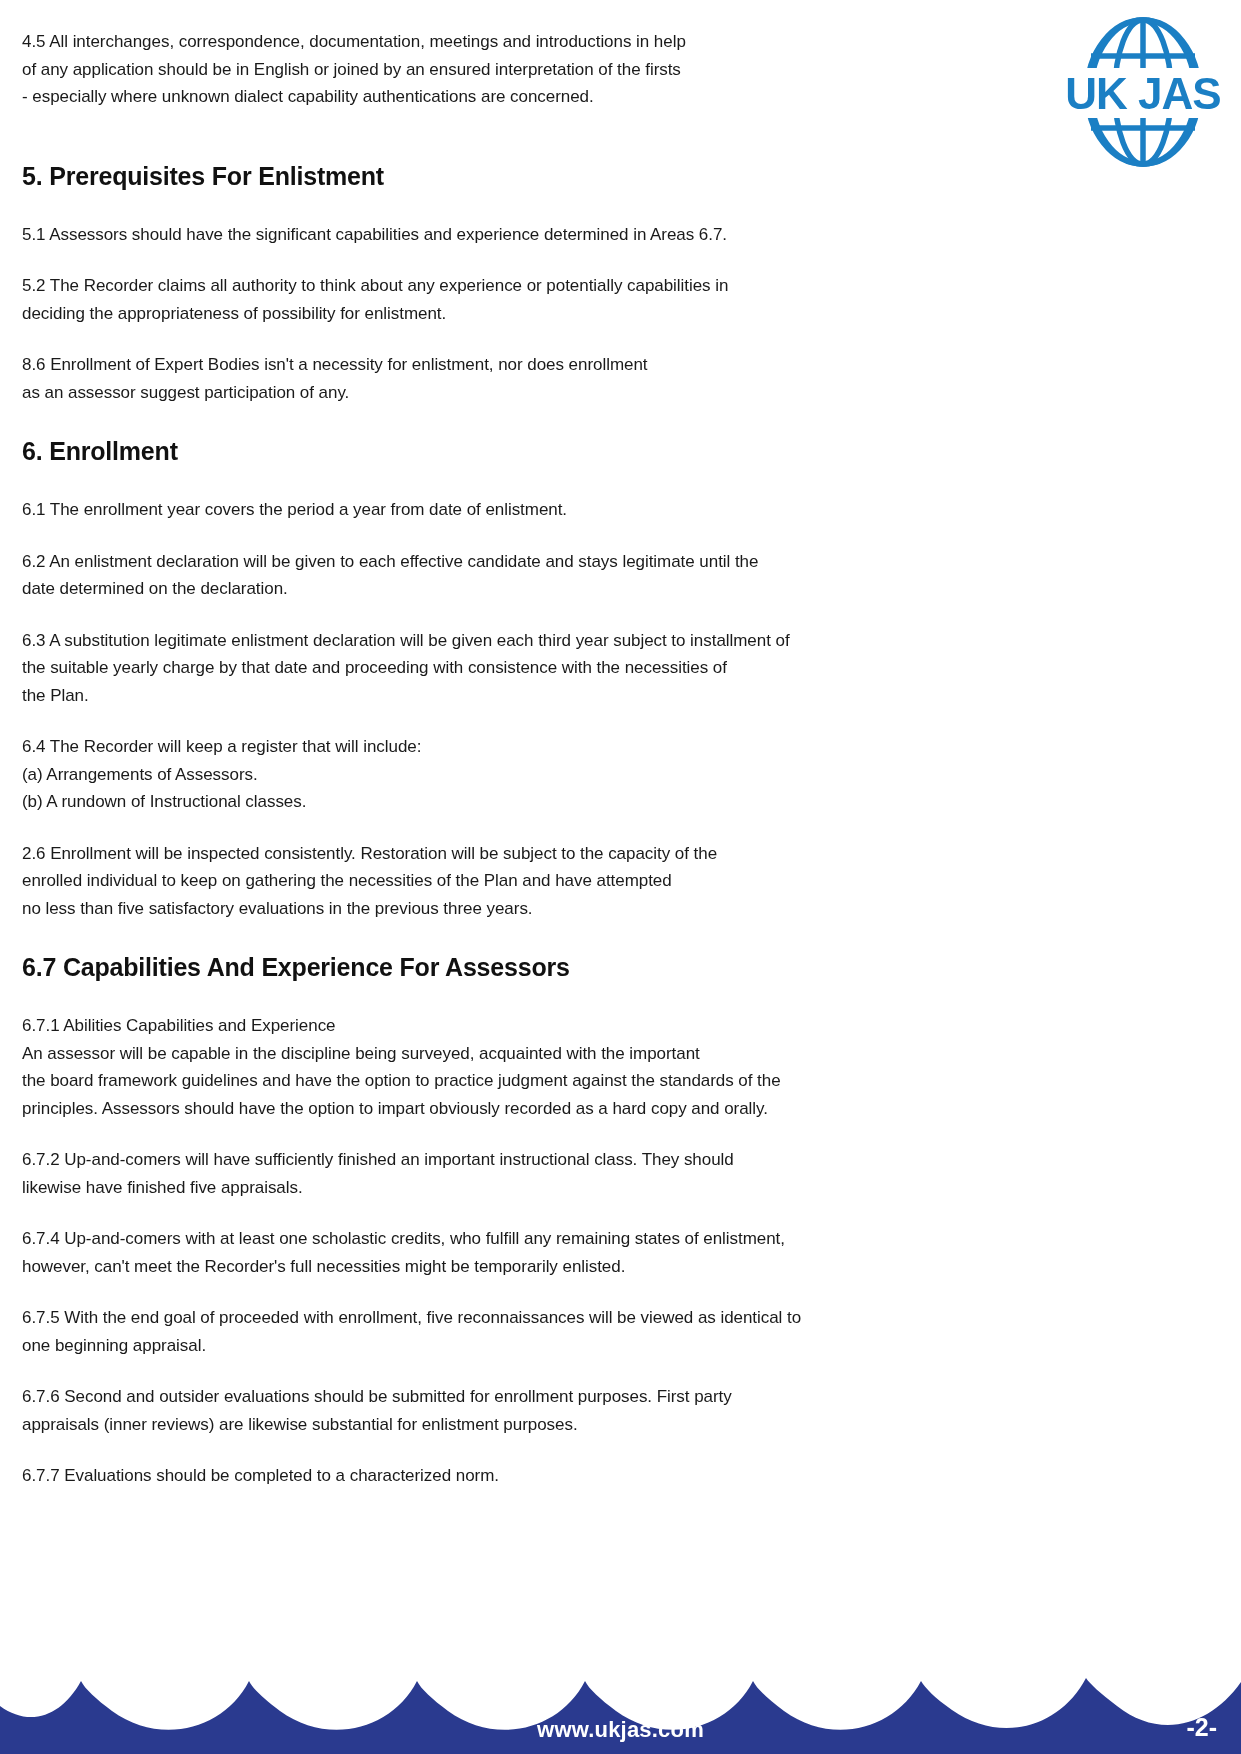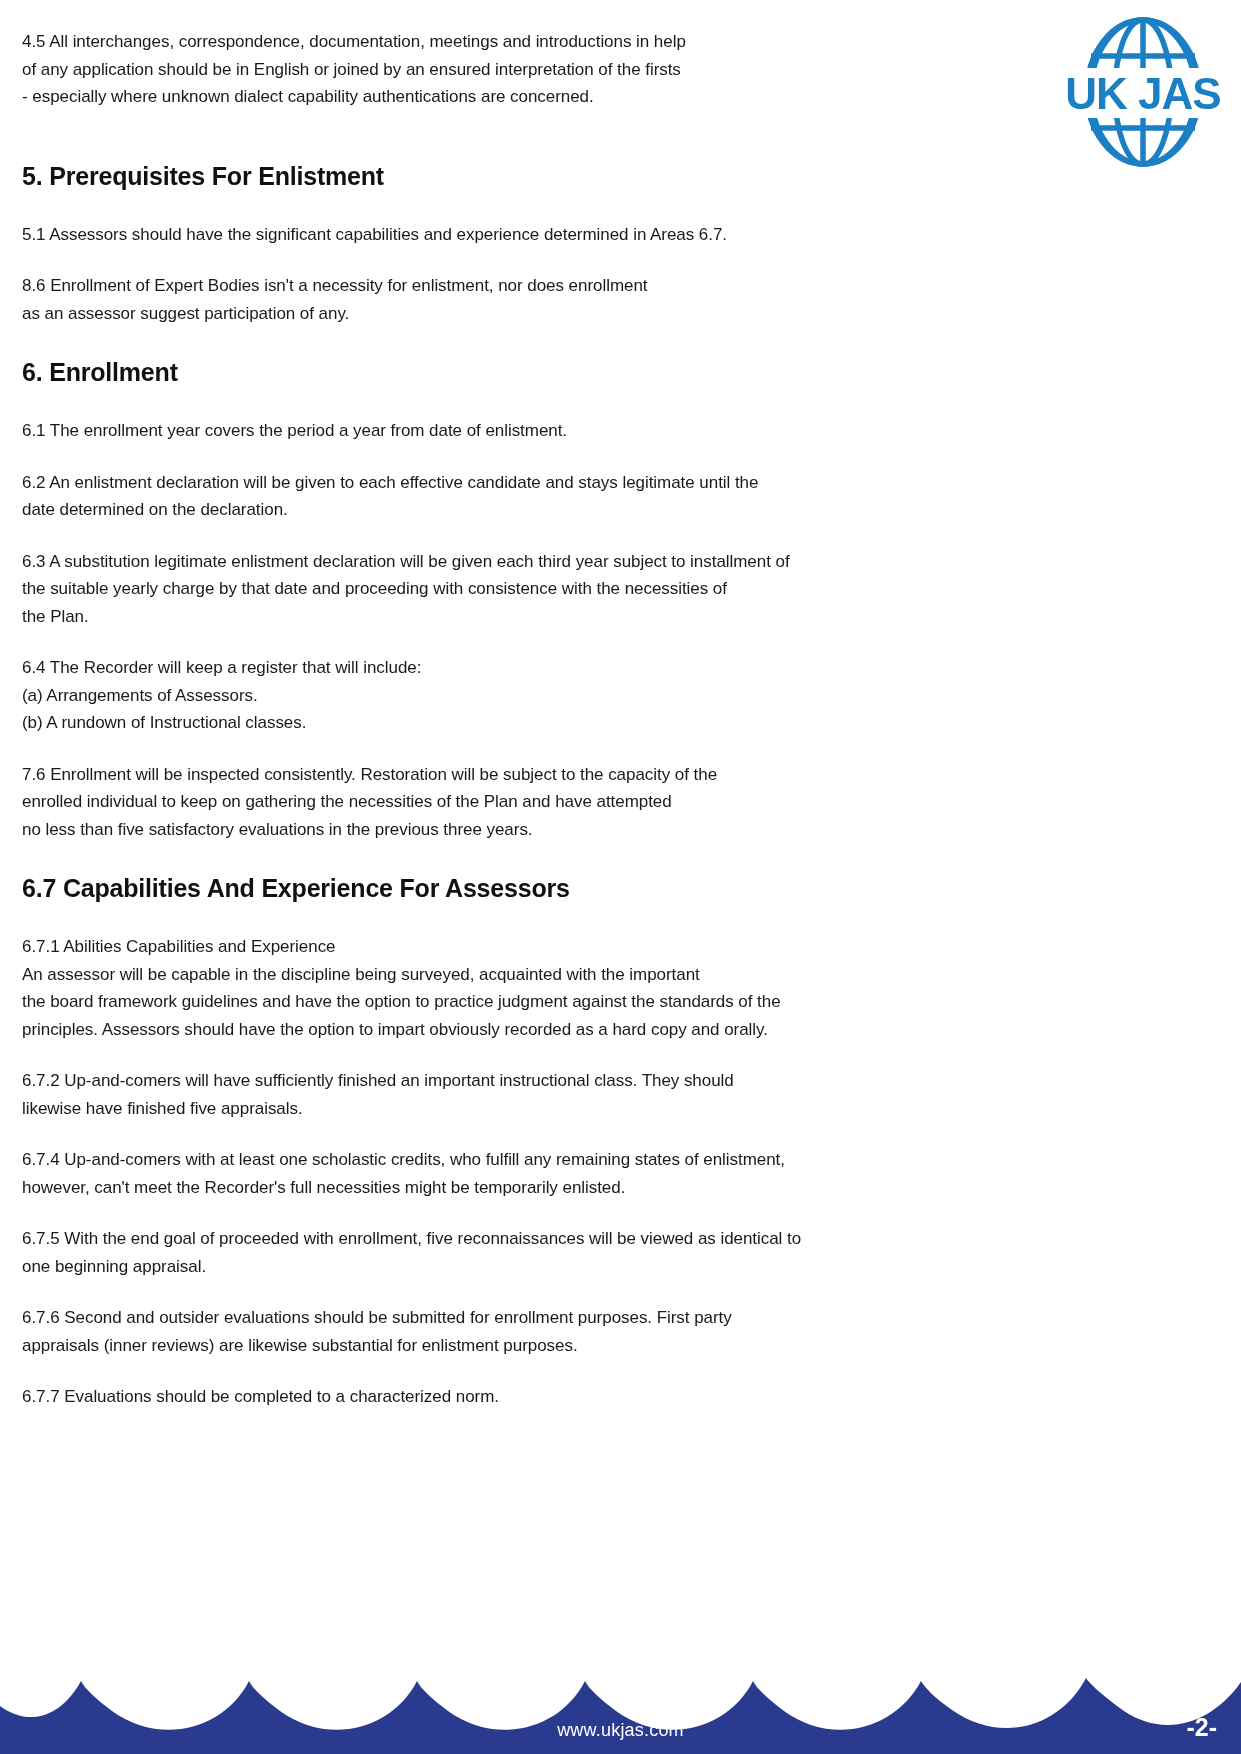--- a/index.html
+++ b/index.html
@@ -75,22 +75,22 @@
     left: 0;
     bottom: 0;
     width: 1241px;
     height: 48px;
     display: flex;
     align-items: center;
     justify-content: center;
   }
   .footer-url {
     color: #ffffff;
-    font-size: 18px;
-    font-weight: normal;
+    font-size: 22px;
+    font-weight: bold;
     letter-spacing: 0.2px;
   }
   .page-number {
     position: absolute;
     right: 24px;
     bottom: 12px;
     color: #ffffff;
     font-size: 25px;
     font-weight: bold;
   }
@@ -123,35 +123,37 @@
 
   <div class="content">
 
     <p class="para">4.5 All interchanges, correspondence, documentation, meetings and introductions in help
 of any application should be in English or joined by an ensured interpretation of the firsts
 - especially where unknown dialect capability authentications are concerned.</p>
 
     <h2 class="heading first">5. Prerequisites For Enlistment</h2>
 
     <p class="para">5.1 Assessors should have the significant capabilities and experience determined in Areas 6.7.</p>
+    <p class="para">5.2 The Recorder claims all authority to think about any experience or potentially capabilities in
+deciding the appropriateness of possibility for enlistment.</p>
     <p class="para">8.6 Enrollment of Expert Bodies isn't a necessity for enlistment, nor does enrollment
 as an assessor suggest participation of any.</p>
 
     <h2 class="heading">6. Enrollment</h2>
 
     <p class="para">6.1 The enrollment year covers the period a year from date of enlistment.</p>
     <p class="para">6.2 An enlistment declaration will be given to each effective candidate and stays legitimate until the
 date determined on the declaration.</p>
     <p class="para">6.3 A substitution legitimate enlistment declaration will be given each third year subject to installment of
 the suitable yearly charge by that date and proceeding with consistence with the necessities of
 the Plan.</p>
     <p class="para">6.4 The Recorder will keep a register that will include:
 (a) Arrangements of Assessors.
 (b) A rundown of Instructional classes.</p>
-    <p class="para">7.6 Enrollment will be inspected consistently. Restoration will be subject to the capacity of the
+    <p class="para">2.6 Enrollment will be inspected consistently. Restoration will be subject to the capacity of the
 enrolled individual to keep on gathering the necessities of the Plan and have attempted
 no less than five satisfactory evaluations in the previous three years.</p>
 
     <h2 class="heading">6.7 Capabilities And Experience For Assessors</h2>
 
     <p class="para">6.7.1 Abilities Capabilities and Experience
 An assessor will be capable in the discipline being surveyed, acquainted with the important
 the board framework guidelines and have the option to practice judgment against the standards of the
 principles. Assessors should have the option to impart obviously recorded as a hard copy and orally.</p>
     <p class="para">6.7.2 Up-and-comers will have sufficiently finished an important instructional class. They should

